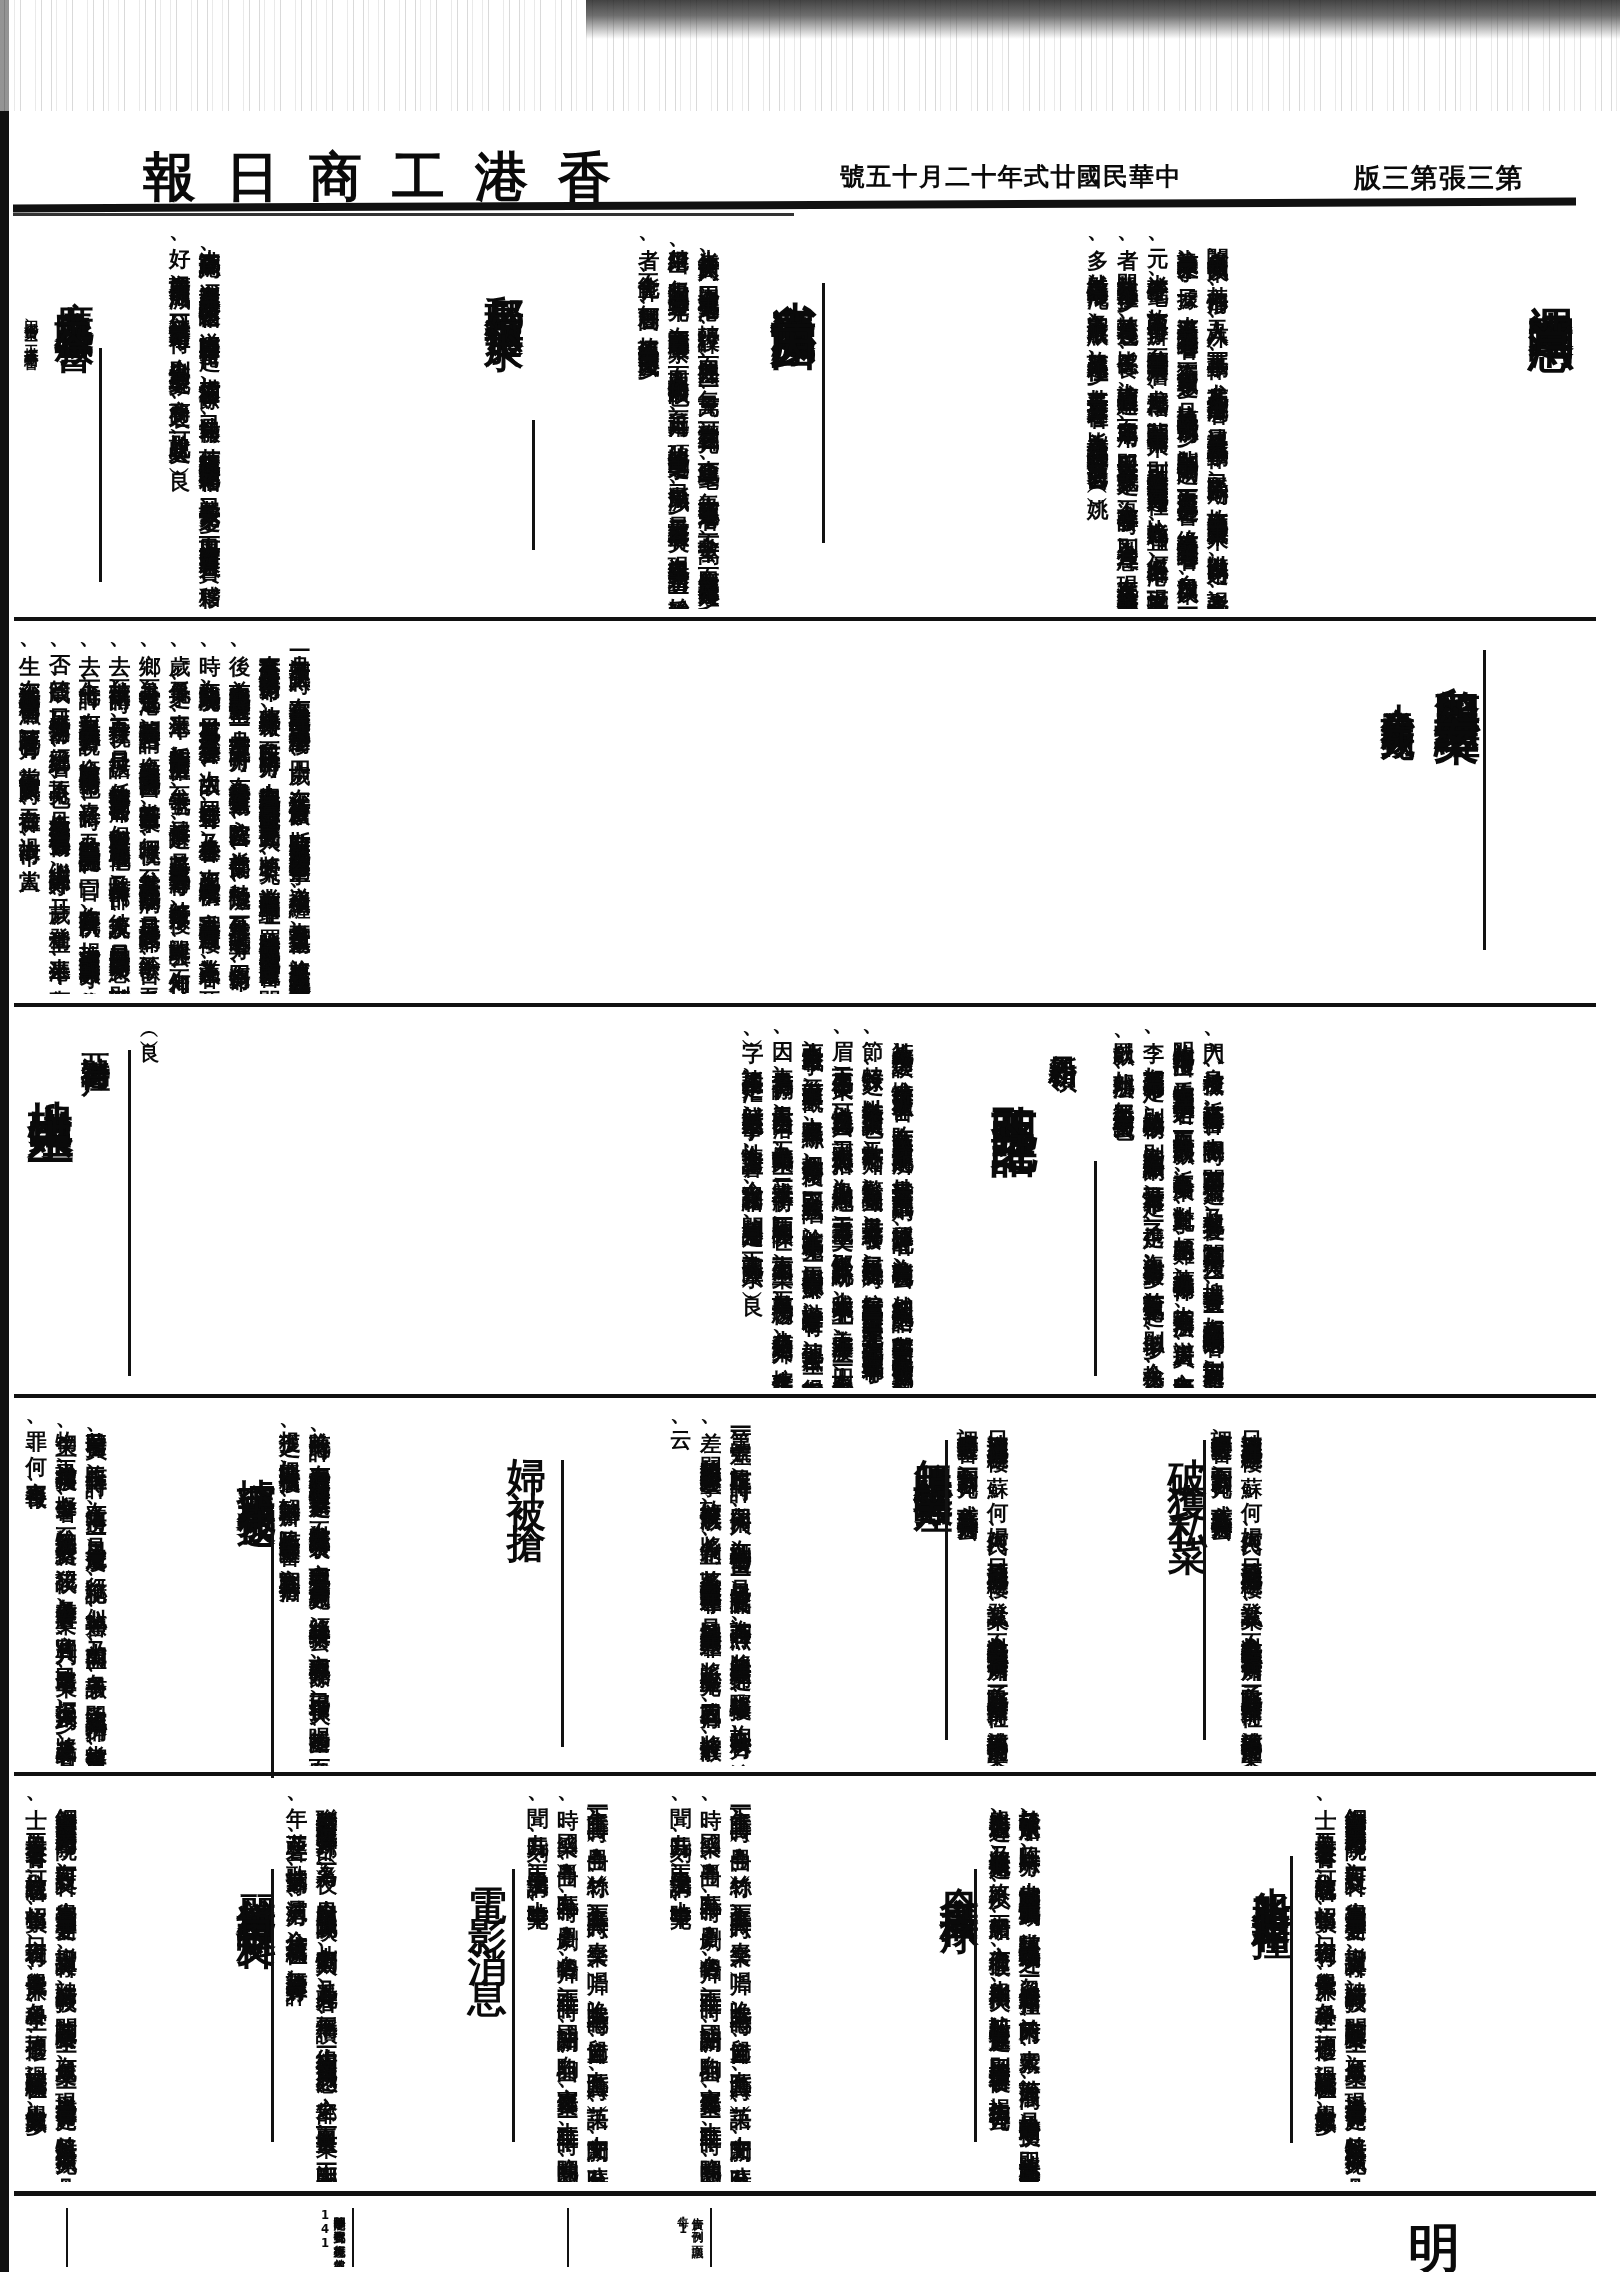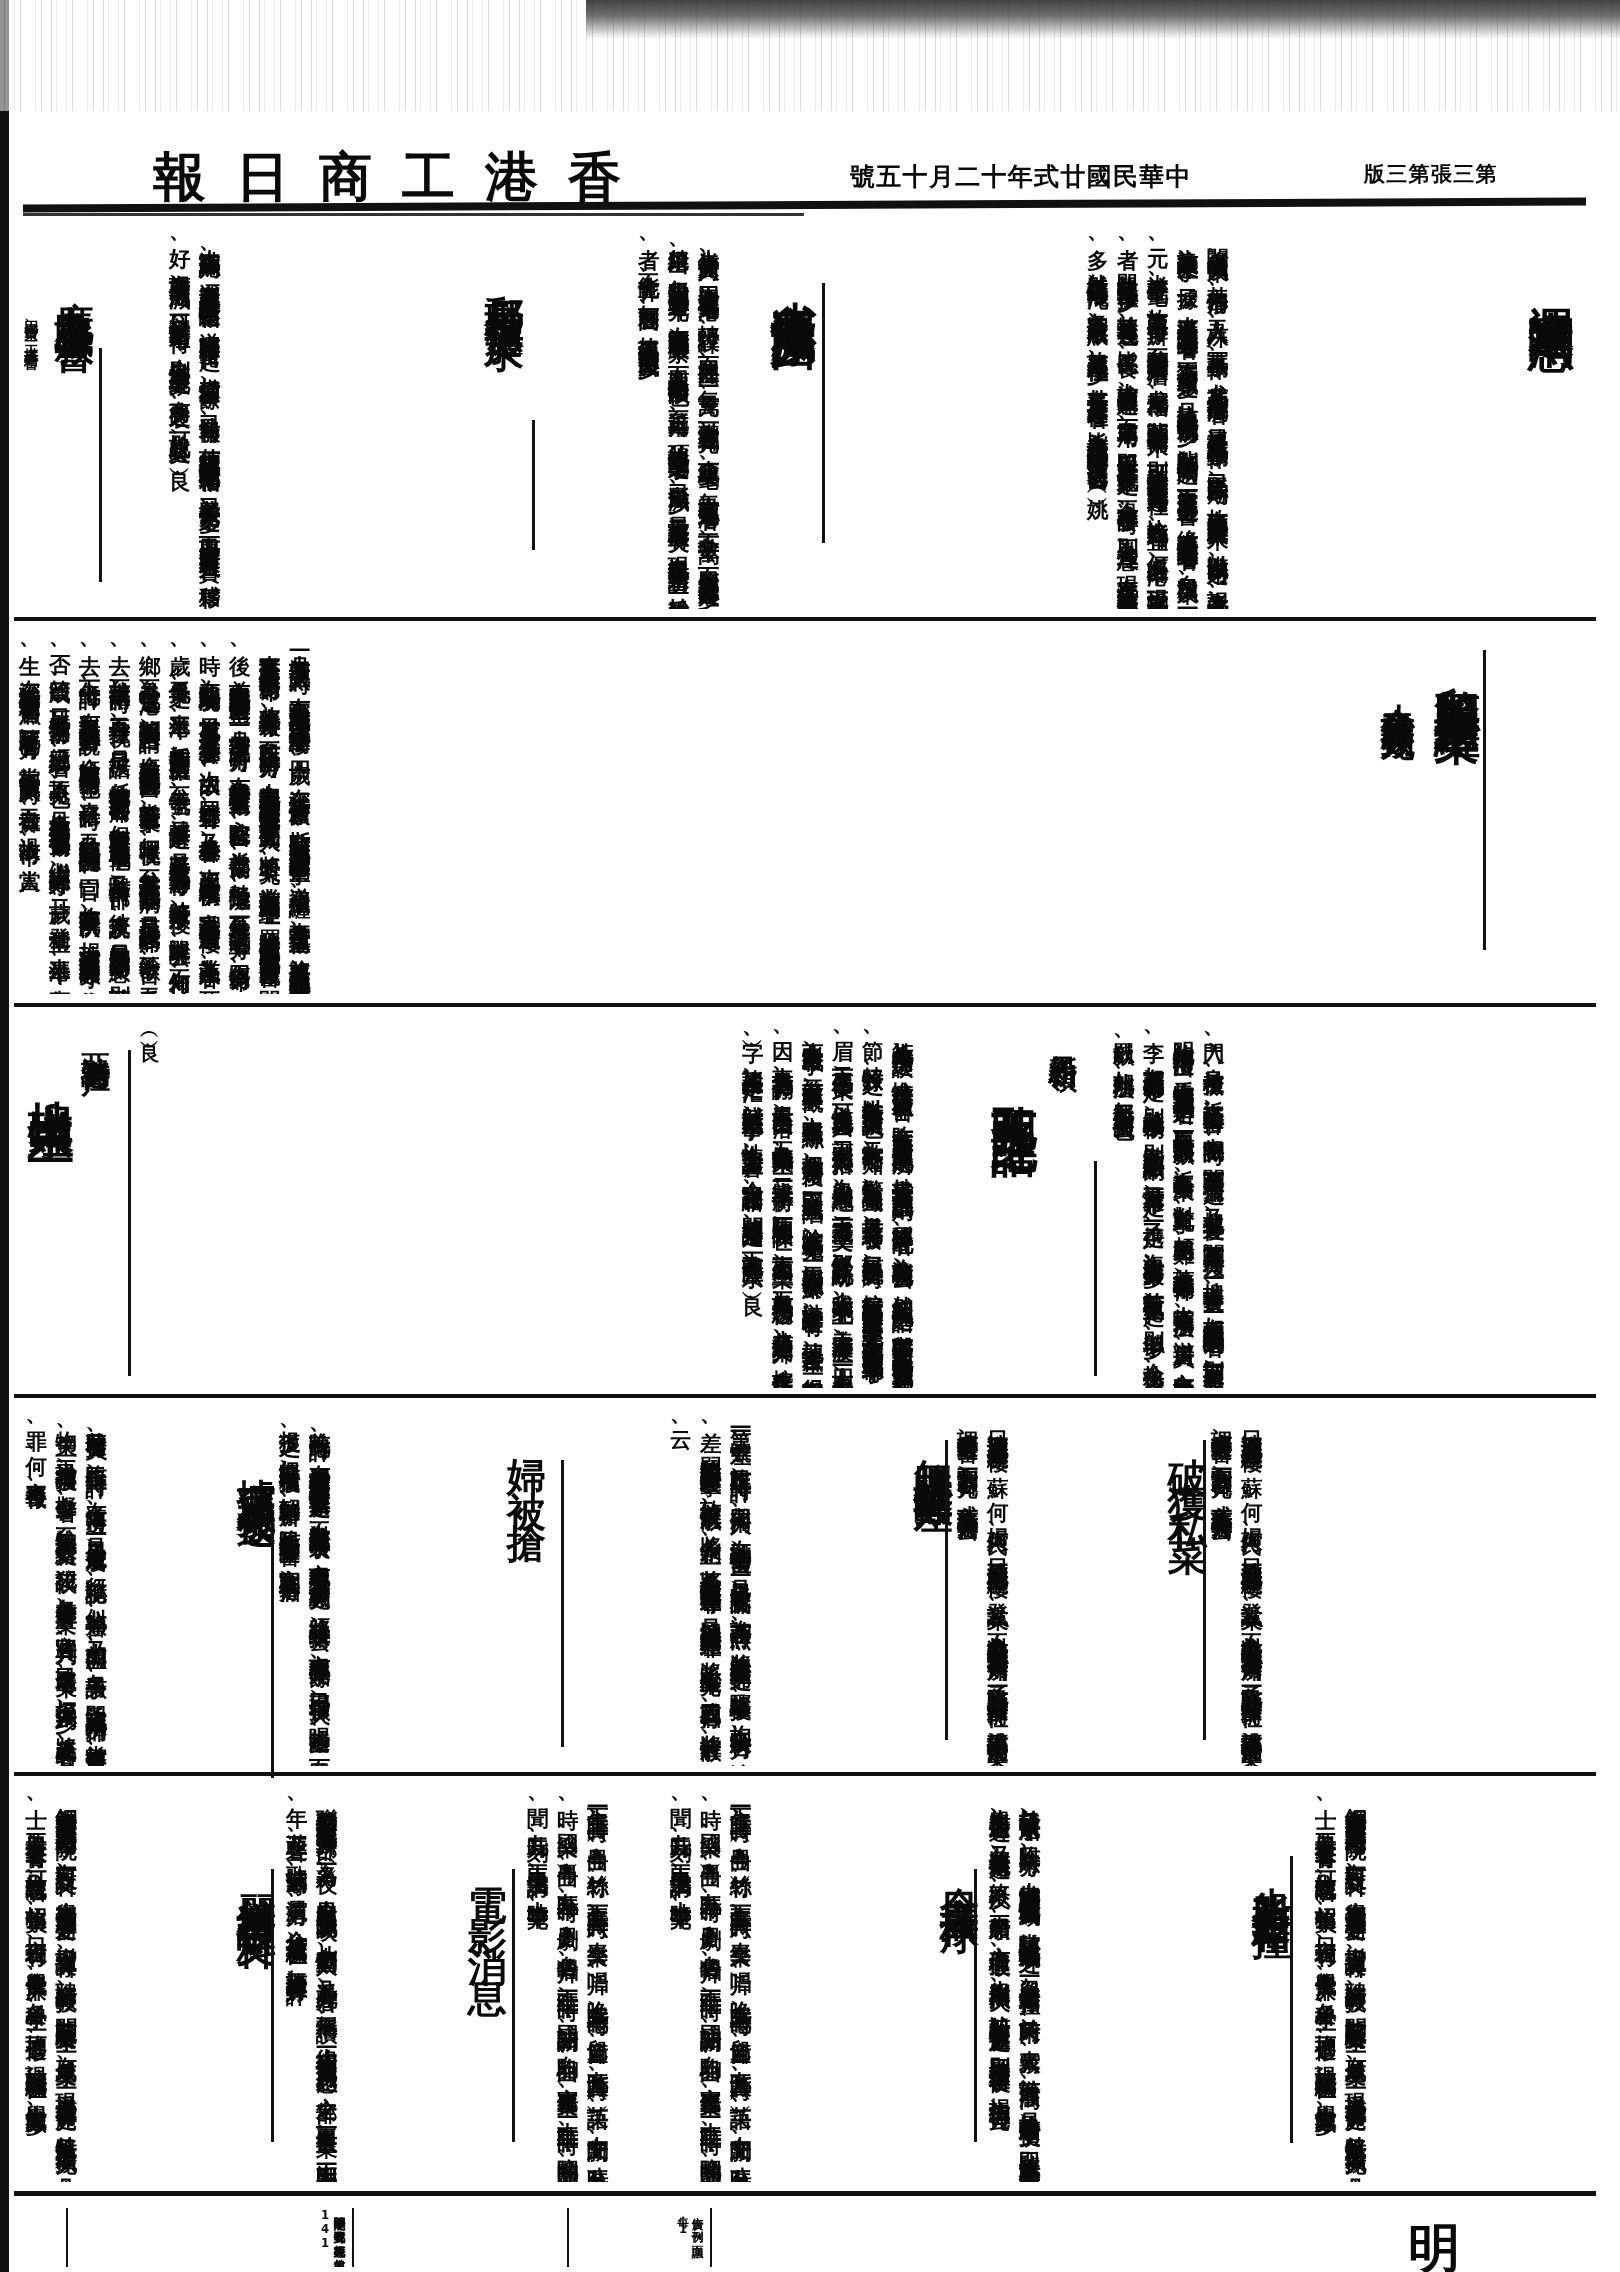--- a/index.html
+++ b/index.html
@@ -8,26 +8,26 @@
     font-family: "DejaVu Serif", "Liberation Serif", serif; color: #0a0a0a;
   }
   .left-edge { position: absolute; left: 0; top: 0; width: 9px; height: 2273px; background: #111; }
   .noise { position: absolute; left: 0; top: 0; width: 1620px; height: 111px;
     background: repeating-linear-gradient(90deg, #fff 0 3.9px, #d8d8d8 3.9px 4.6px, #fff 4.6px 9.8px, #bbb 9.8px 10.4px);
     opacity: .55; }
   .noise-top { position: absolute; left: 586px; top: 0; width: 1034px; height: 39px;
     background: linear-gradient(180deg, #222 0%, #555 40%, rgba(255,255,255,0) 100%); opacity: .85; }
 
   
-  .masthead { position: absolute; left: 23px; top: 124px; width: 1595px; height: 85px; }
+  .masthead { position: absolute; left: 13px; top: 124px; width: 1595px; height: 85px; }
   .mast-title { position: absolute; left: 130px; top: 18px; font-size: 53px; font-weight: bold; letter-spacing: 30px;
     direction: rtl; unicode-bidi: bidi-override; font-family: "DejaVu Sans", sans-serif; }
   .mast-date { position: absolute; left: 827px; top: 36px; font-size: 25px; font-weight: bold; letter-spacing: 1.3px;
     direction: rtl; unicode-bidi: bidi-override; font-family: "DejaVu Sans", sans-serif; }
-  .mast-page { position: absolute; left: 1341px; top: 36px; font-size: 21px; font-weight: bold; letter-spacing: 1.3px;
+  .mast-page { position: absolute; left: 1341px; top: 36px; font-size: 27px; font-weight: bold; letter-spacing: 1.3px;
     direction: rtl; unicode-bidi: bidi-override; font-family: "DejaVu Sans", sans-serif; }
   .mast-rule { position: absolute; left: 0; top: 77px; width: 1563px; height: 7.8px; background: #111; transform: skewY(-0.25deg); }
   .mast-rule2 { position: absolute; left: 0; top: 89px; width: 781px; height: 2.6px; background: #333; }
 
   
   .row { position: absolute; left: 14.3px; width: 1582px; }
   .hrule { position: absolute; left: 14.3px; width: 1582px; height: 3.9px; background: #111; }
 
   
   .article { position: absolute; top: 0; bottom: 0; }

